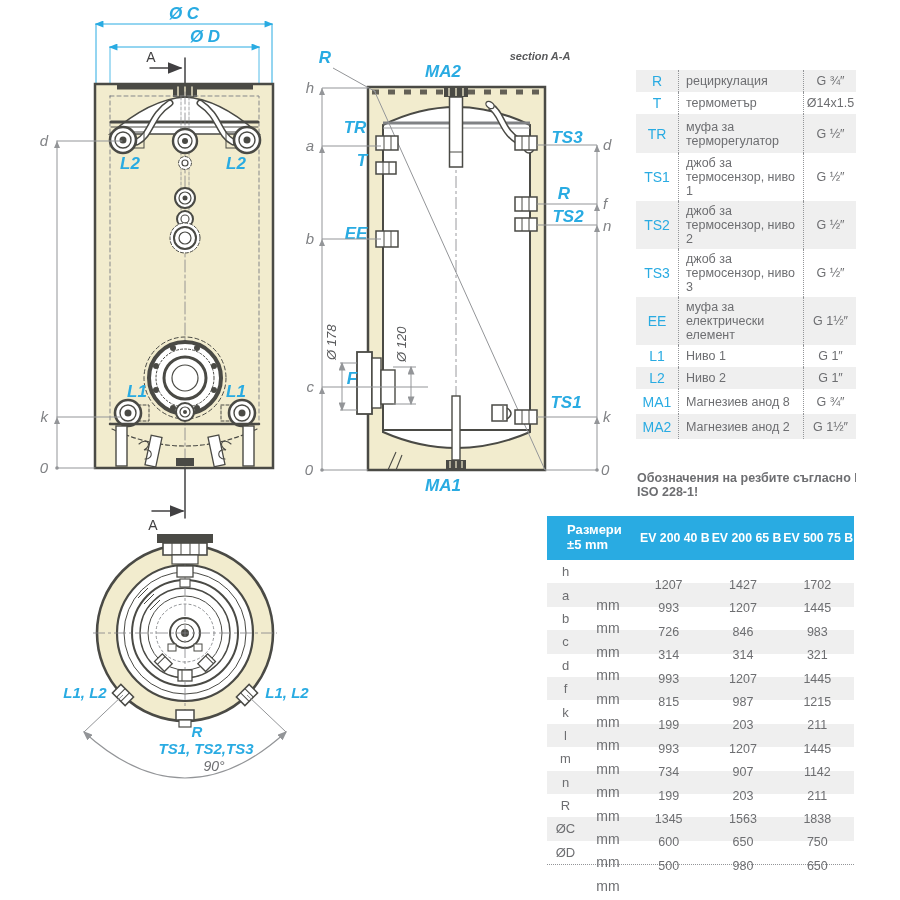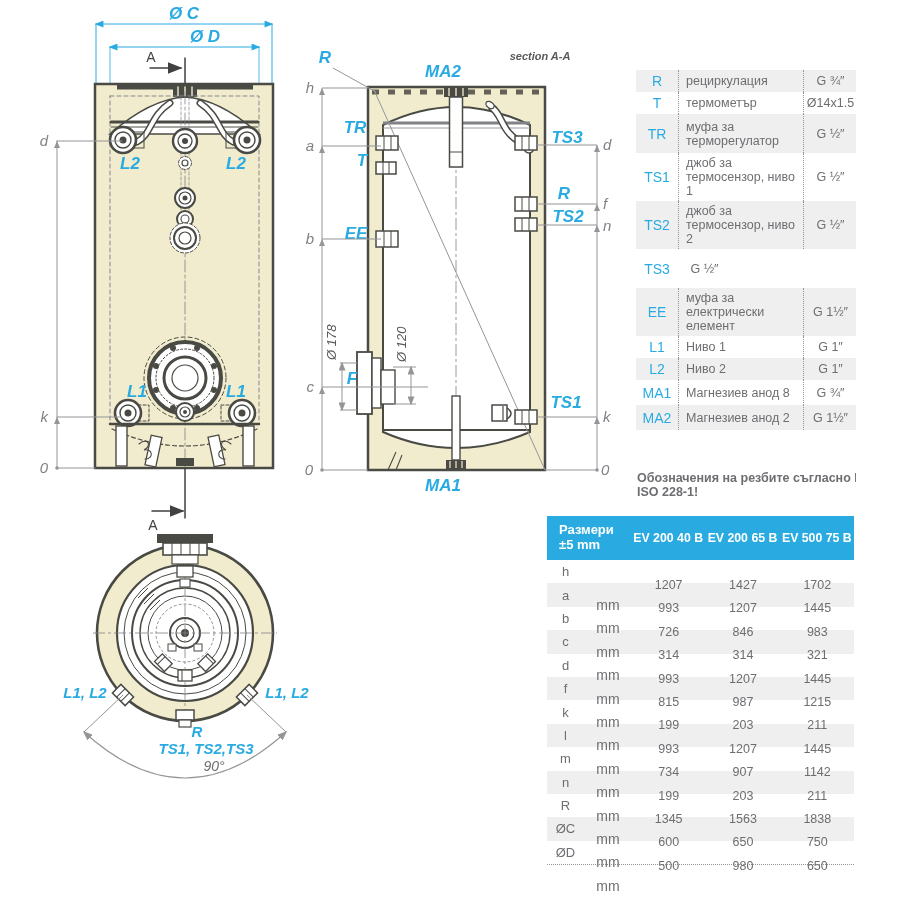--- a/index.html
+++ b/index.html
@@ -376,20 +376,21 @@
           <div class="c-desc">джоб за термосензор, ниво 1</div>
           <div class="c-val">G ½″</div>
         </div>
     <div class="c-row alt h2">
           <div class="c-code">TS2</div>
           <div class="c-desc">джоб за термосензор, ниво 2</div>
           <div class="c-val">G ½″</div>
         </div>
     <div class="c-row h2">
           <div class="c-code">TS3</div>
+          <div class="c-desc">джоб за термосензор, ниво 3</div>
           <div class="c-val">G ½″</div>
         </div>
     <div class="c-row alt h2">
           <div class="c-code">EE</div>
           <div class="c-desc">муфа за електрически елемент</div>
           <div class="c-val">G 1½″</div>
         </div>
     <div class="c-row h1">
           <div class="c-code">L1</div>
           <div class="c-desc">Ниво 1</div>
@@ -409,21 +410,21 @@
           <div class="c-code">MA2</div>
           <div class="c-desc">Магнезиев анод 2</div>
           <div class="c-val">G 1½″</div>
         </div>
   </div>
 </div>
 <div class="note" style="left:637px;top:471px;width:258px;font-weight:bold;">Обозначения на резбите съгласно EN ISO 228-1!</div>
 
 <div class="tbl" style="left:547px;top:516px;width:307px;">
   <div class="tbl-head" style="height:44px;">
-    <div style="width:72px;padding-left:12px;font-size:13px;line-height:1.15;">Размери ±5 mm</div>
+    <div style="width:72px;padding-left:20px;font-size:13px;line-height:1.15;">Размери ±5 mm</div>
     <div style="flex:1;text-align:center;font-size:12.3px;">EV 200 40 B</div>
     <div style="flex:1;text-align:center;font-size:12.3px;">EV 200 65 B</div>
     <div style="flex:1;text-align:center;font-size:12.3px;">EV 500 75 B</div>
   </div>
   <div id="dims-body">
     <div class="d-row">
           <div class="d-dim">h</div>
           <div class="d-unit">mm</div>
           <div class="d-val">1207</div>
           <div class="d-val">1427</div>

